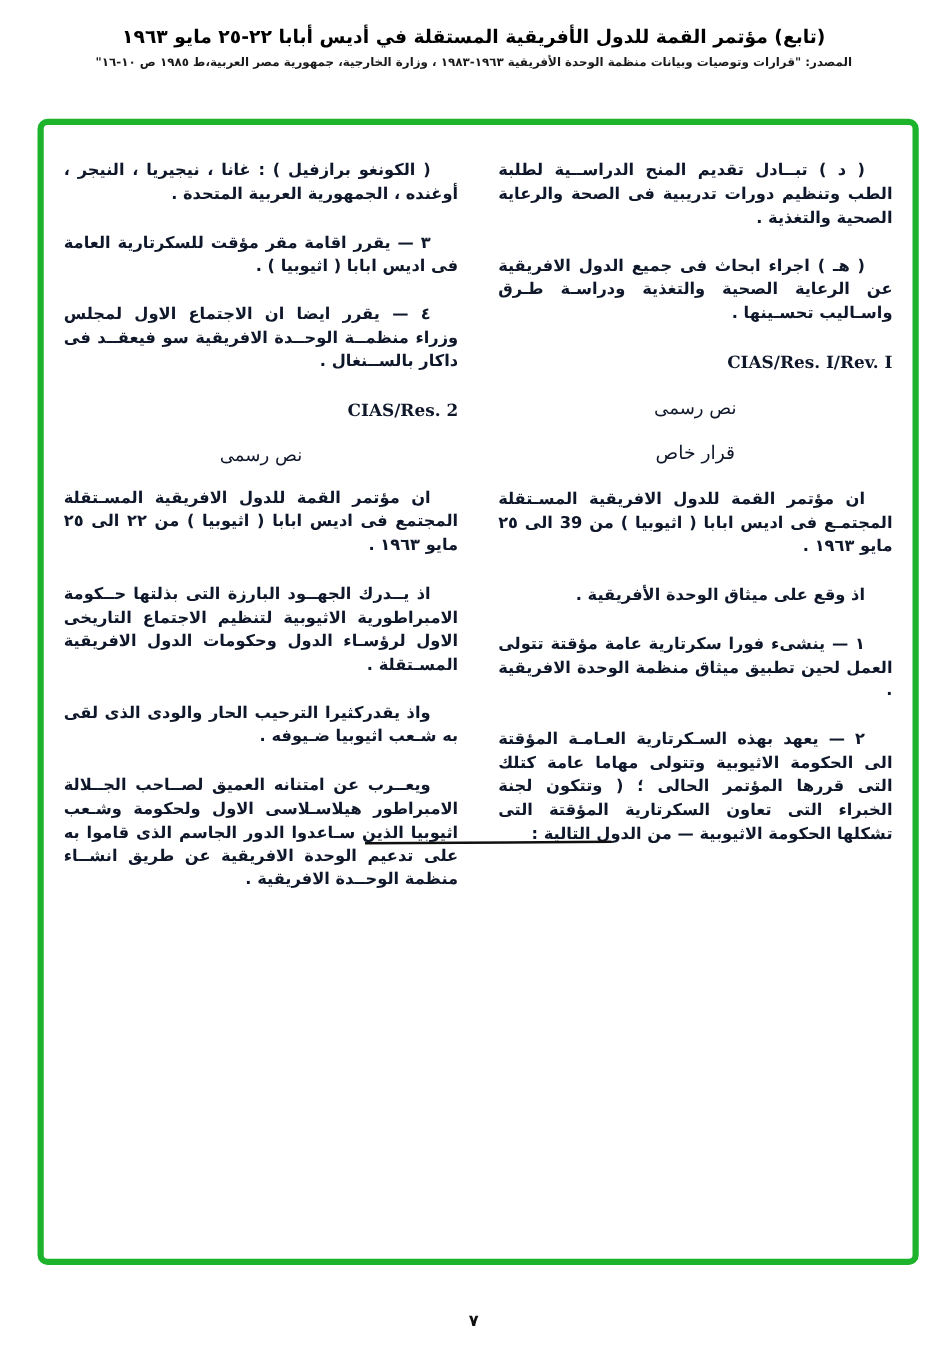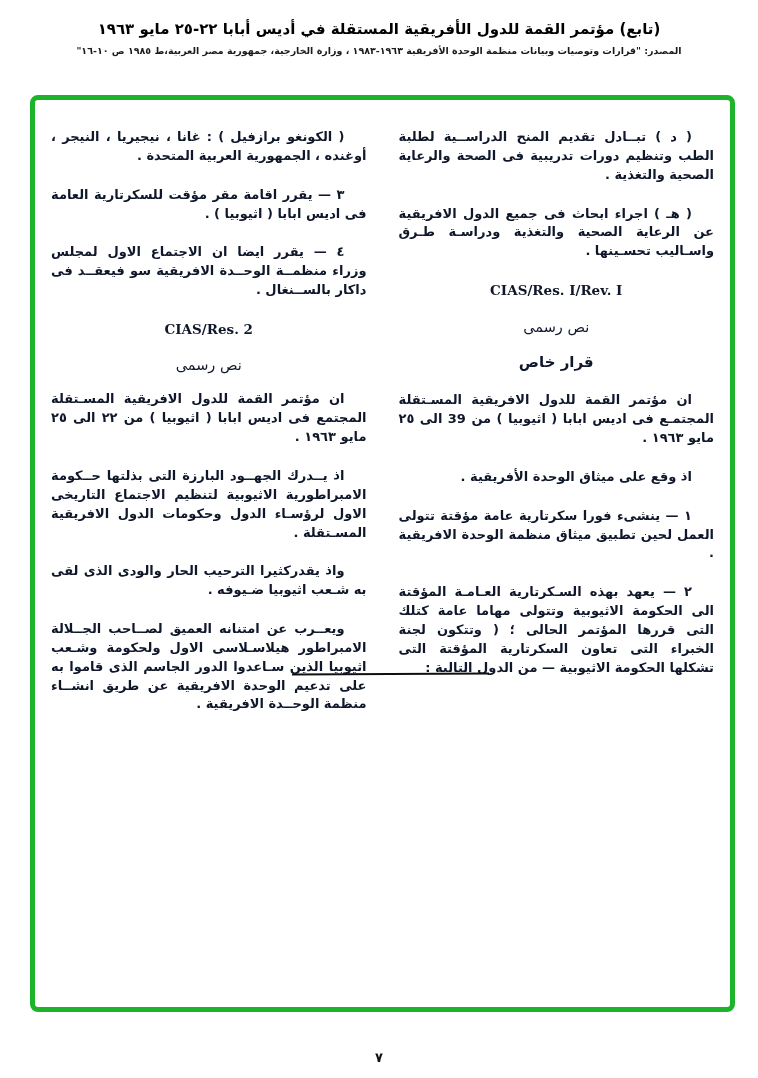--- a/index.html
+++ b/index.html
@@ -42,31 +42,31 @@
     font-weight: bold;
     line-height: 1.45;
     color: #0f172a;
   }
   .para {
     margin: 0 0 20px 0;
     text-indent: 22px;
   }
   .para-tight { margin-bottom: 20px; }
   .ref {
-    direction: ltr; text-align: center;
+    direction: ltr; text-align: right;
     font-family: "DejaVu Serif", serif;
     font-size: 13.5px; font-weight: bold;
     margin: 10px 0 16px 0;
   }
   .heading {
     text-align: center; font-weight: normal;
     font-size: 14.5px; margin: 6px 0 14px 0;
   }
   .heading-special {
-    text-align: center; font-weight: bold;
+    text-align: center; font-weight: normal;
     font-size: 15px; margin: 2px 0 18px 0;
   }
   .divider {
     position: absolute; left: 257px; top: 573px;
     width: 197px; height: 2px;
     background: #101010;
     transform: rotate(-0.3deg);
   }
   .page-number {
     position: absolute; bottom: 13px; left: 0; right: 0;

